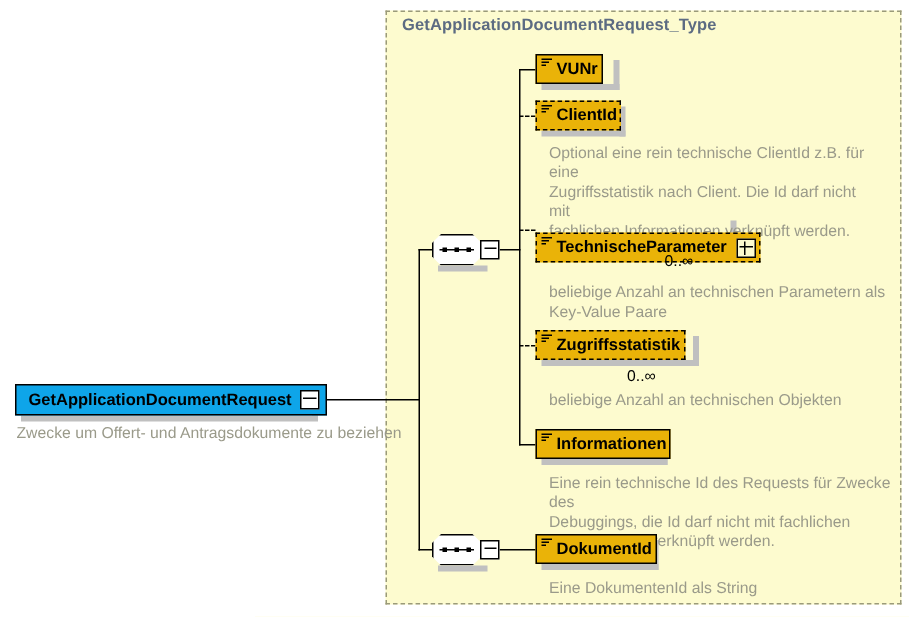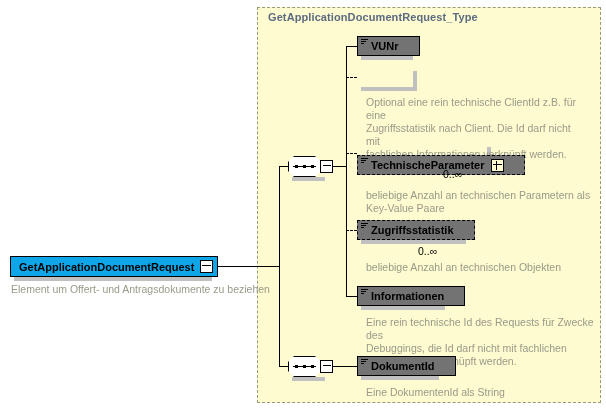--- a/index.html
+++ b/index.html
@@ -42,26 +42,26 @@
     font-weight: bold;
     color: #5c6b82;
     letter-spacing: .1px;
     white-space: nowrap;
   }
 
   
   .node {
     position: absolute;
     box-sizing: border-box;
-    background: #737373;
+    background: #eab308;
     border: 1.5px solid #000000;
     height: 20px;
     display: flex;
     align-items: center;
-    padding: 0 20px 0 13px;
+    padding: 0 2px 0 13px;
     font-size: 11px;
     font-weight: bold;
     color: #000000;
     white-space: nowrap;
     z-index: 4;
   }
   .node.optional {
     border-style: dashed;
     border-width: 1.5px;
   }
@@ -269,21 +269,21 @@
 
   <div class="type-box"></div>
   <div class="type-title">GetApplicationDocumentRequest_Type</div>
 
   <div class="root-shadow"></div>
   <div class="root-shadow-r"></div>
   <div class="root-node">
     <span>GetApplicationDocumentRequest</span>
     <span class="minus-box"></span>
   </div>
-  <div class="root-annot">Element um Offert- und Antragsdokumente zu beziehen</div>
+  <div class="root-annot">Zwecke um Offert- und Antragsdokumente zu beziehen</div>
 
   <div class="line hline" style="left:212px; top:266px; width:68px;"></div>
   <div class="line vline" style="left:279px; top:166px; height:201px;"></div>
   <div class="line hline" style="left:279px; top:166px; width:9px;"></div>
   <div class="line hline" style="left:279px; top:366px; width:9px;"></div>
 
   <div class="seq-shadow" style="left:292px; top:177px; width:33px; height:4px;"></div>
   <div class="seq" style="left:288px; top:156px;">
     <span class="oct"></span>
     <span class="dotline"></span>
@@ -306,20 +306,28 @@
         <i></i>
         <i></i>
         <i></i>
       </span>
     <span>VUNr</span>
   </div>
 
   <div class="dashline" style="left:346px; top:77px; width:11px;"></div>
   <div class="node-shadow" style="left:361px; top:87px; width:56px; height:4px;"></div>
   <div class="node-shadow" style="left:413px; top:71px; width:4px; height:20px;"></div>
+  <div class="node optional" style="left:357px; top:67px;">
+    <span class="elem-glyph">
+        <i></i>
+        <i></i>
+        <i></i>
+      </span>
+    <span>ClientId</span>
+  </div>
   <div class="annot" style="left:366px; top:96px; width:220px;">Optional eine rein technische ClientId z.B. für eine
 Zugriffsstatistik nach Client. Die Id darf nicht mit
 fachlichen Informationen verknüpft werden.</div>
 
   <div class="dashline" style="left:346px; top:153px; width:11px;"></div>
   <div class="node-shadow" style="left:361px; top:163px; width:130px; height:4px;"></div>
   <div class="node-shadow" style="left:487px; top:147px; width:4px; height:20px;"></div>
   <div class="node optional" style="left:357px; top:143px;margin-top:12px;">
     <span class="elem-glyph">
         <i></i>

